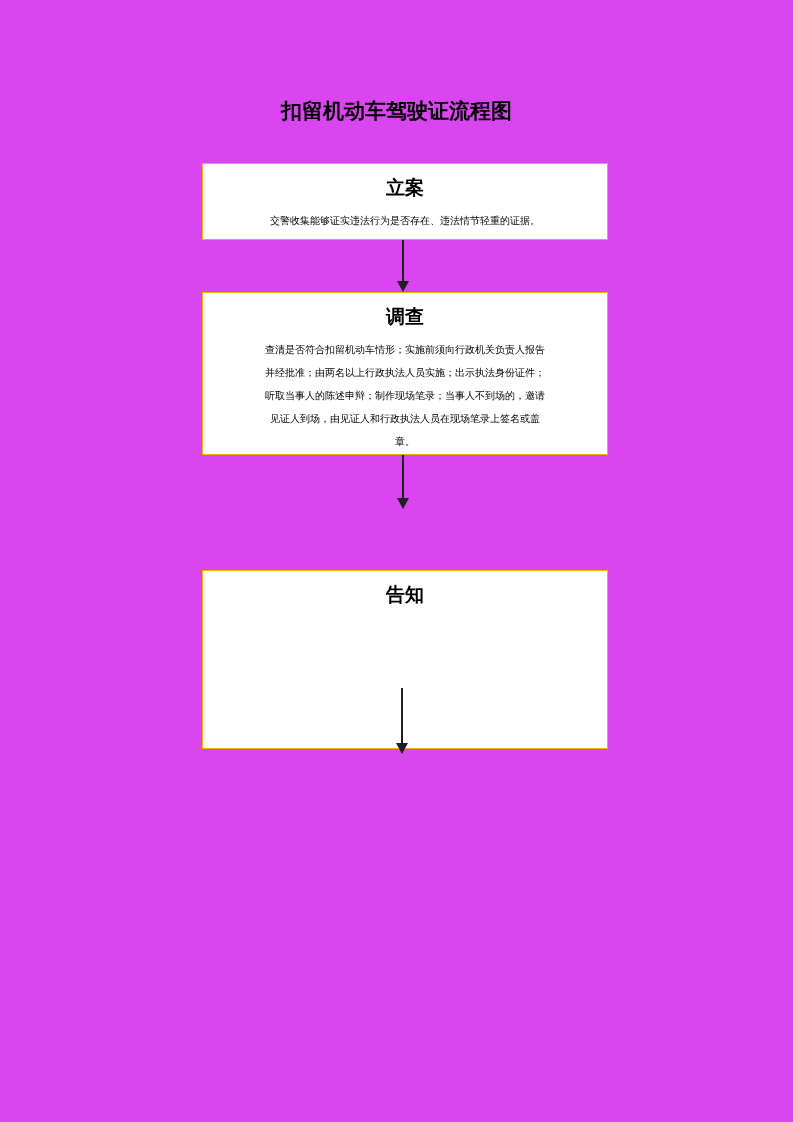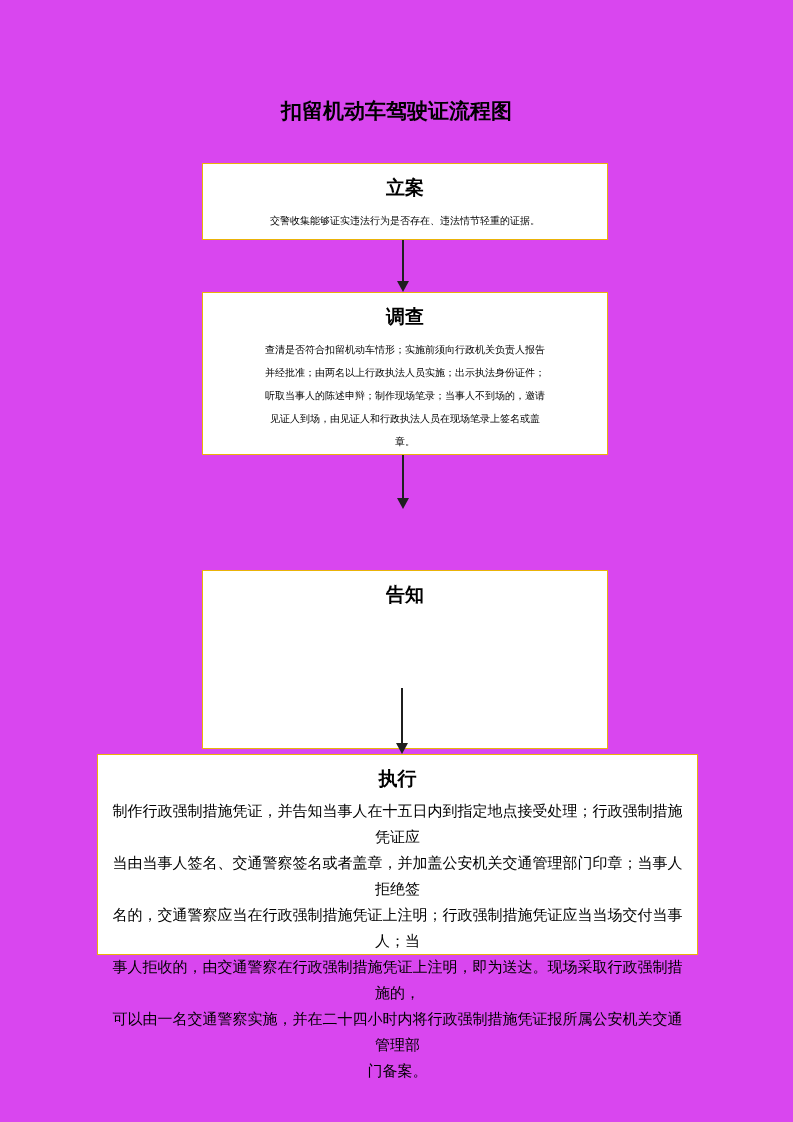--- a/index.html
+++ b/index.html
@@ -122,23 +122,14 @@
 
   <div class="flow-box box3">
     <div class="box-heading">告知</div>
   </div>
 
   <div class="arrow arrow3">
     <div class="line"></div>
     <div class="head"></div>
   </div>
 
-  <div class="flow-box box4">
-    <div class="box-heading">执行</div>
-    <div class="box-body">制作行政强制措施凭证，并告知当事人在十五日内到指定地点接受处理；行政强制措施凭证应
-当由当事人签名、交通警察签名或者盖章，并加盖公安机关交通管理部门印章；当事人拒绝签
-名的，交通警察应当在行政强制措施凭证上注明；行政强制措施凭证应当当场交付当事人；当
-事人拒收的，由交通警察在行政强制措施凭证上注明，即为送达。现场采取行政强制措施的，
-可以由一名交通警察实施，并在二十四小时内将行政强制措施凭证报所属公安机关交通管理部
-门备案。</div>
-  </div>
 
 </div>
 
 </body></html>

